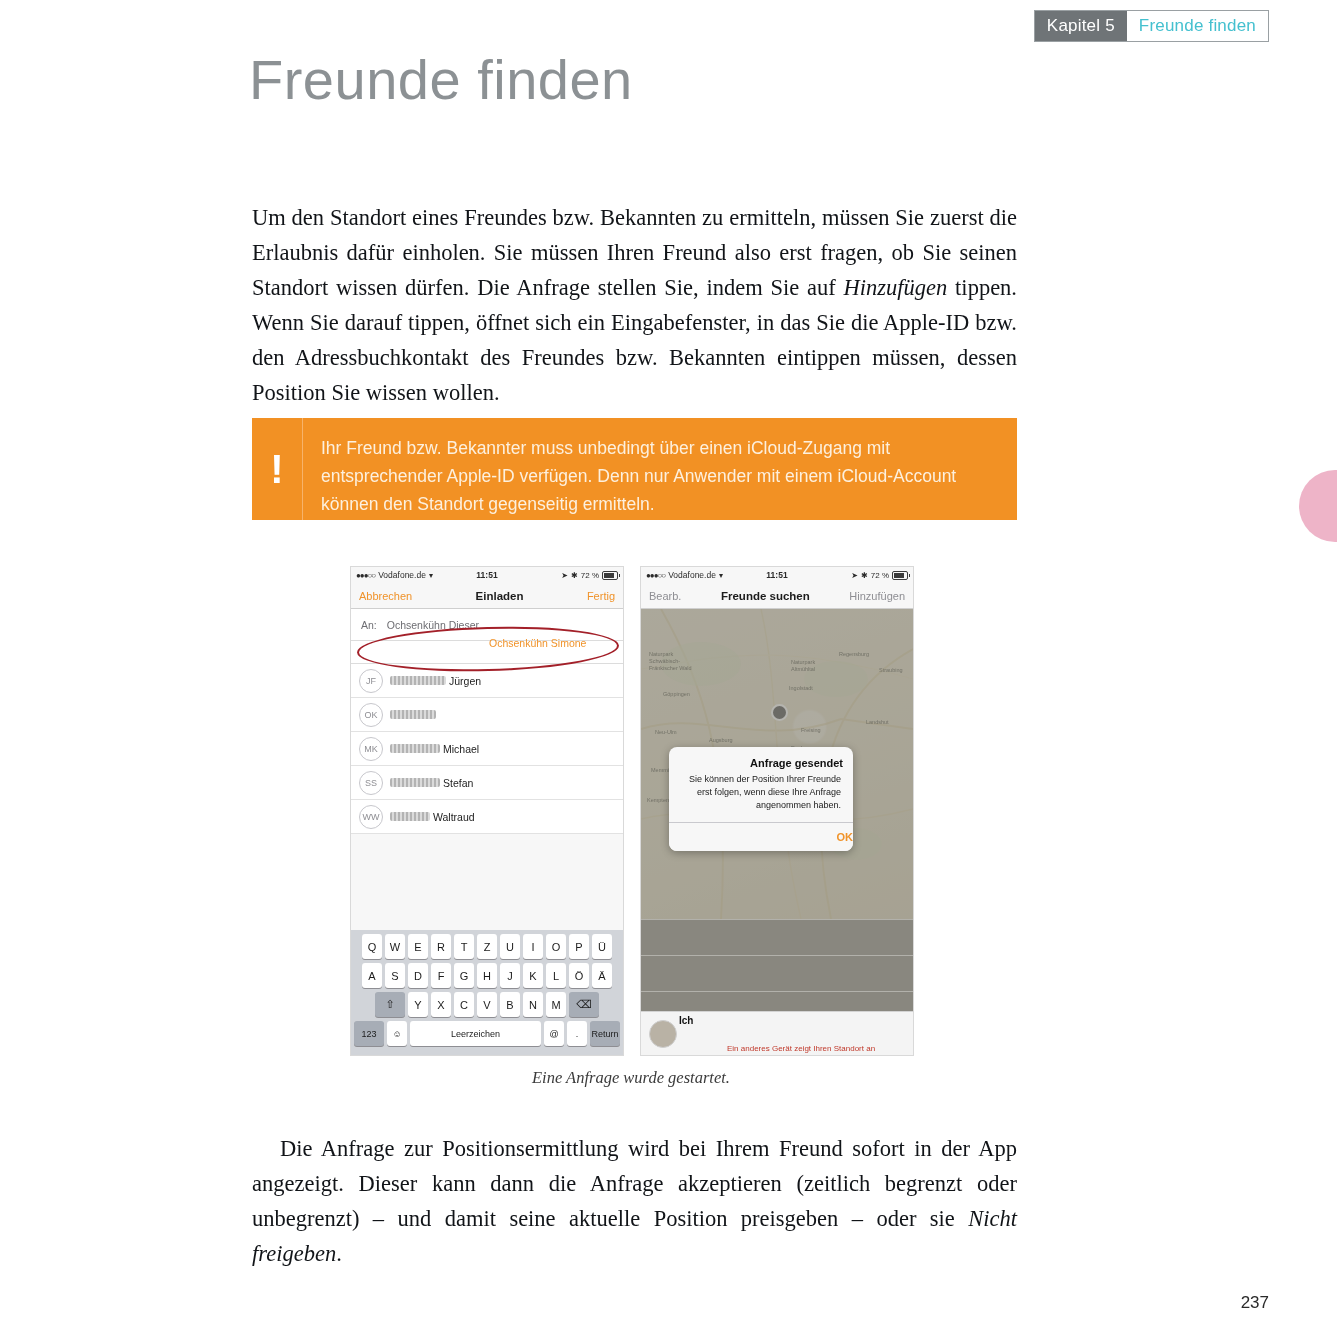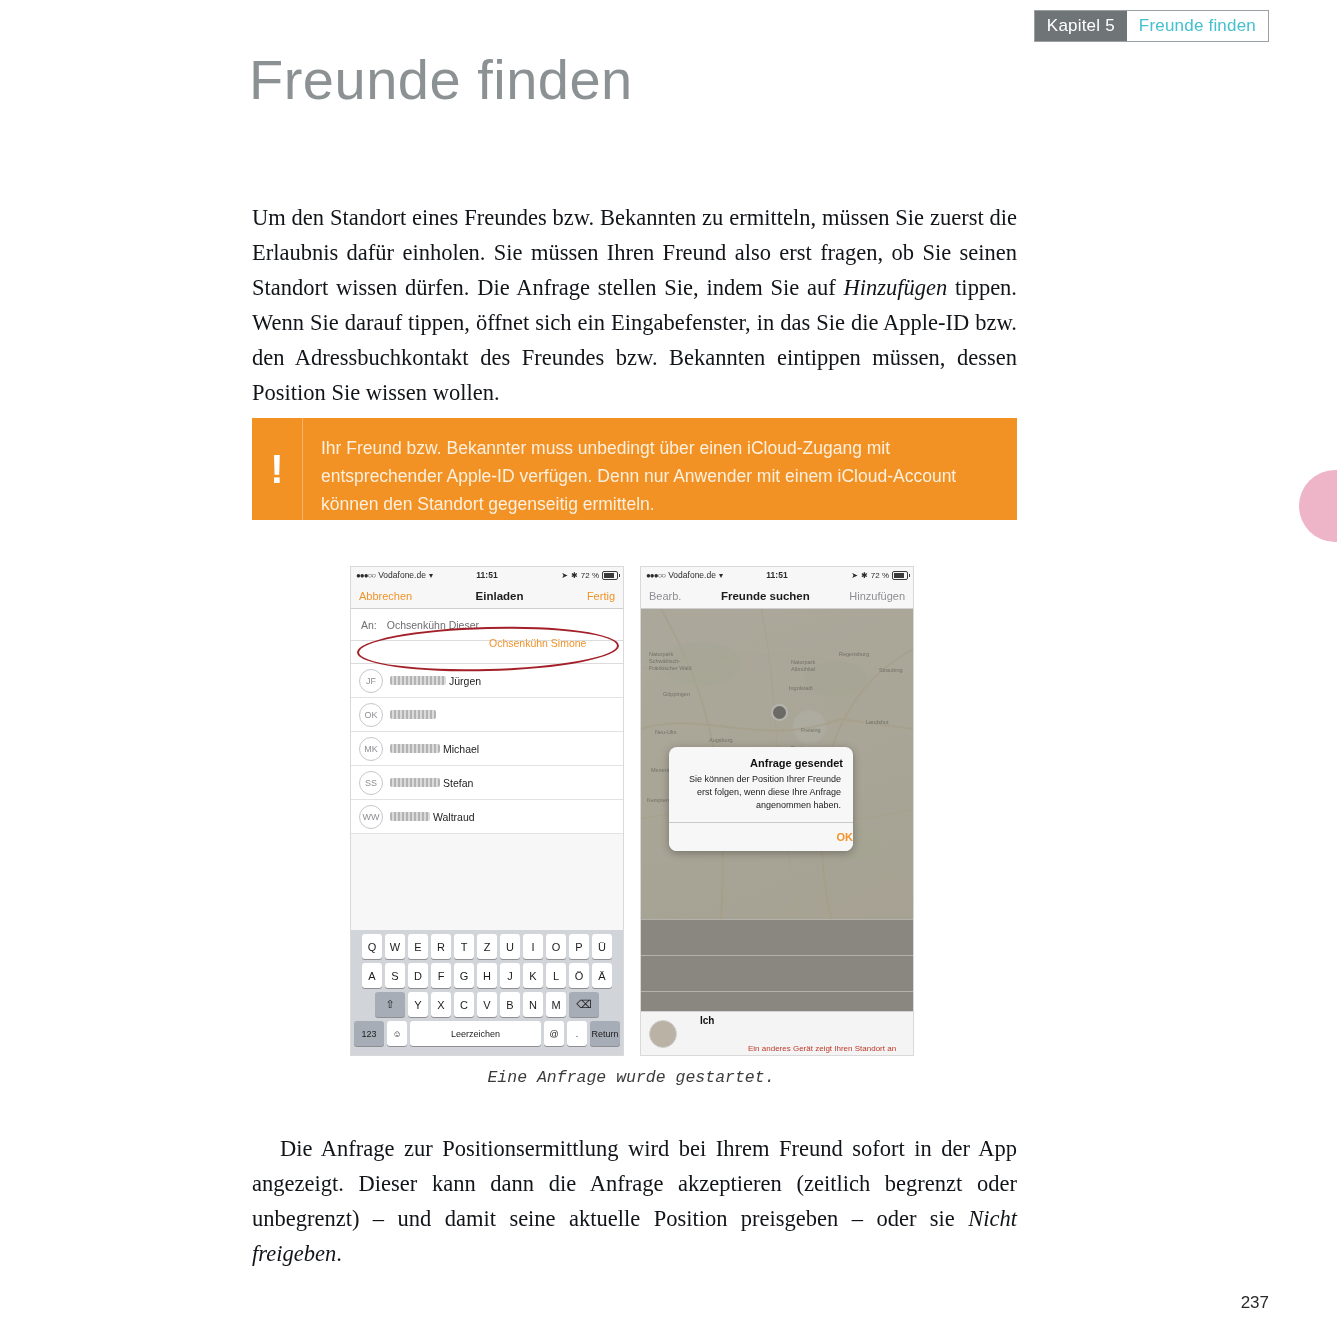--- a/index.html
+++ b/index.html
@@ -166,29 +166,29 @@
   }
   .alert .atitle{font-size:11px;font-weight:bold;color:#111;padding:10px 10px 4px;}
   .alert .amsg{font-size:9px;color:#222;line-height:13px;padding:0 12px 10px;}
   .alert .aok{
     border-top:1px solid #c9c9ce;color:#f0932a;font-size:11px;font-weight:bold;
     padding:8px 0;background:#f7f7f7;
   }
   .rowsep{position:absolute;left:0;right:0;height:1px;background:rgba(255,255,255,.35);}
   .bottomcard{
     position:absolute;left:0;right:0;bottom:0;height:44px;background:#f4f4f4;
-    display:flex;align-items:center;gap:23px;padding:0 8px;box-sizing:border-box;
+    display:flex;align-items:center;gap:2px;padding:0 8px;box-sizing:border-box;
     border-top:1px solid #d3d3d3;
   }
   .bc-avatar{width:26px;height:26px;border-radius:50%;background:#b9b2a5;border:1px solid #cfcfcf;overflow:hidden;}
   .bc-name{font-size:10px;color:#111;font-weight:bold;}
   .bc-sub{font-size:8px;color:#c0392b;margin-top:18px;padding-left:48px;}
   .caption{
     position:absolute;left:350px;top:1068px;width:562px;text-align:center;
-    font-family:Liberation Mono, monospace;font-style:italic;
+    font-family:Liberation Serif, serif;font-style:italic;
     font-size:16.5px;color:#3b3b3b;
   }
   .pagenum{
     position:absolute;right:68px;bottom:24px;
     font-family:"Liberation Sans",sans-serif;font-size:17px;color:#2a2a2a;
   }
 </style>
 </head>
 <body>
 

